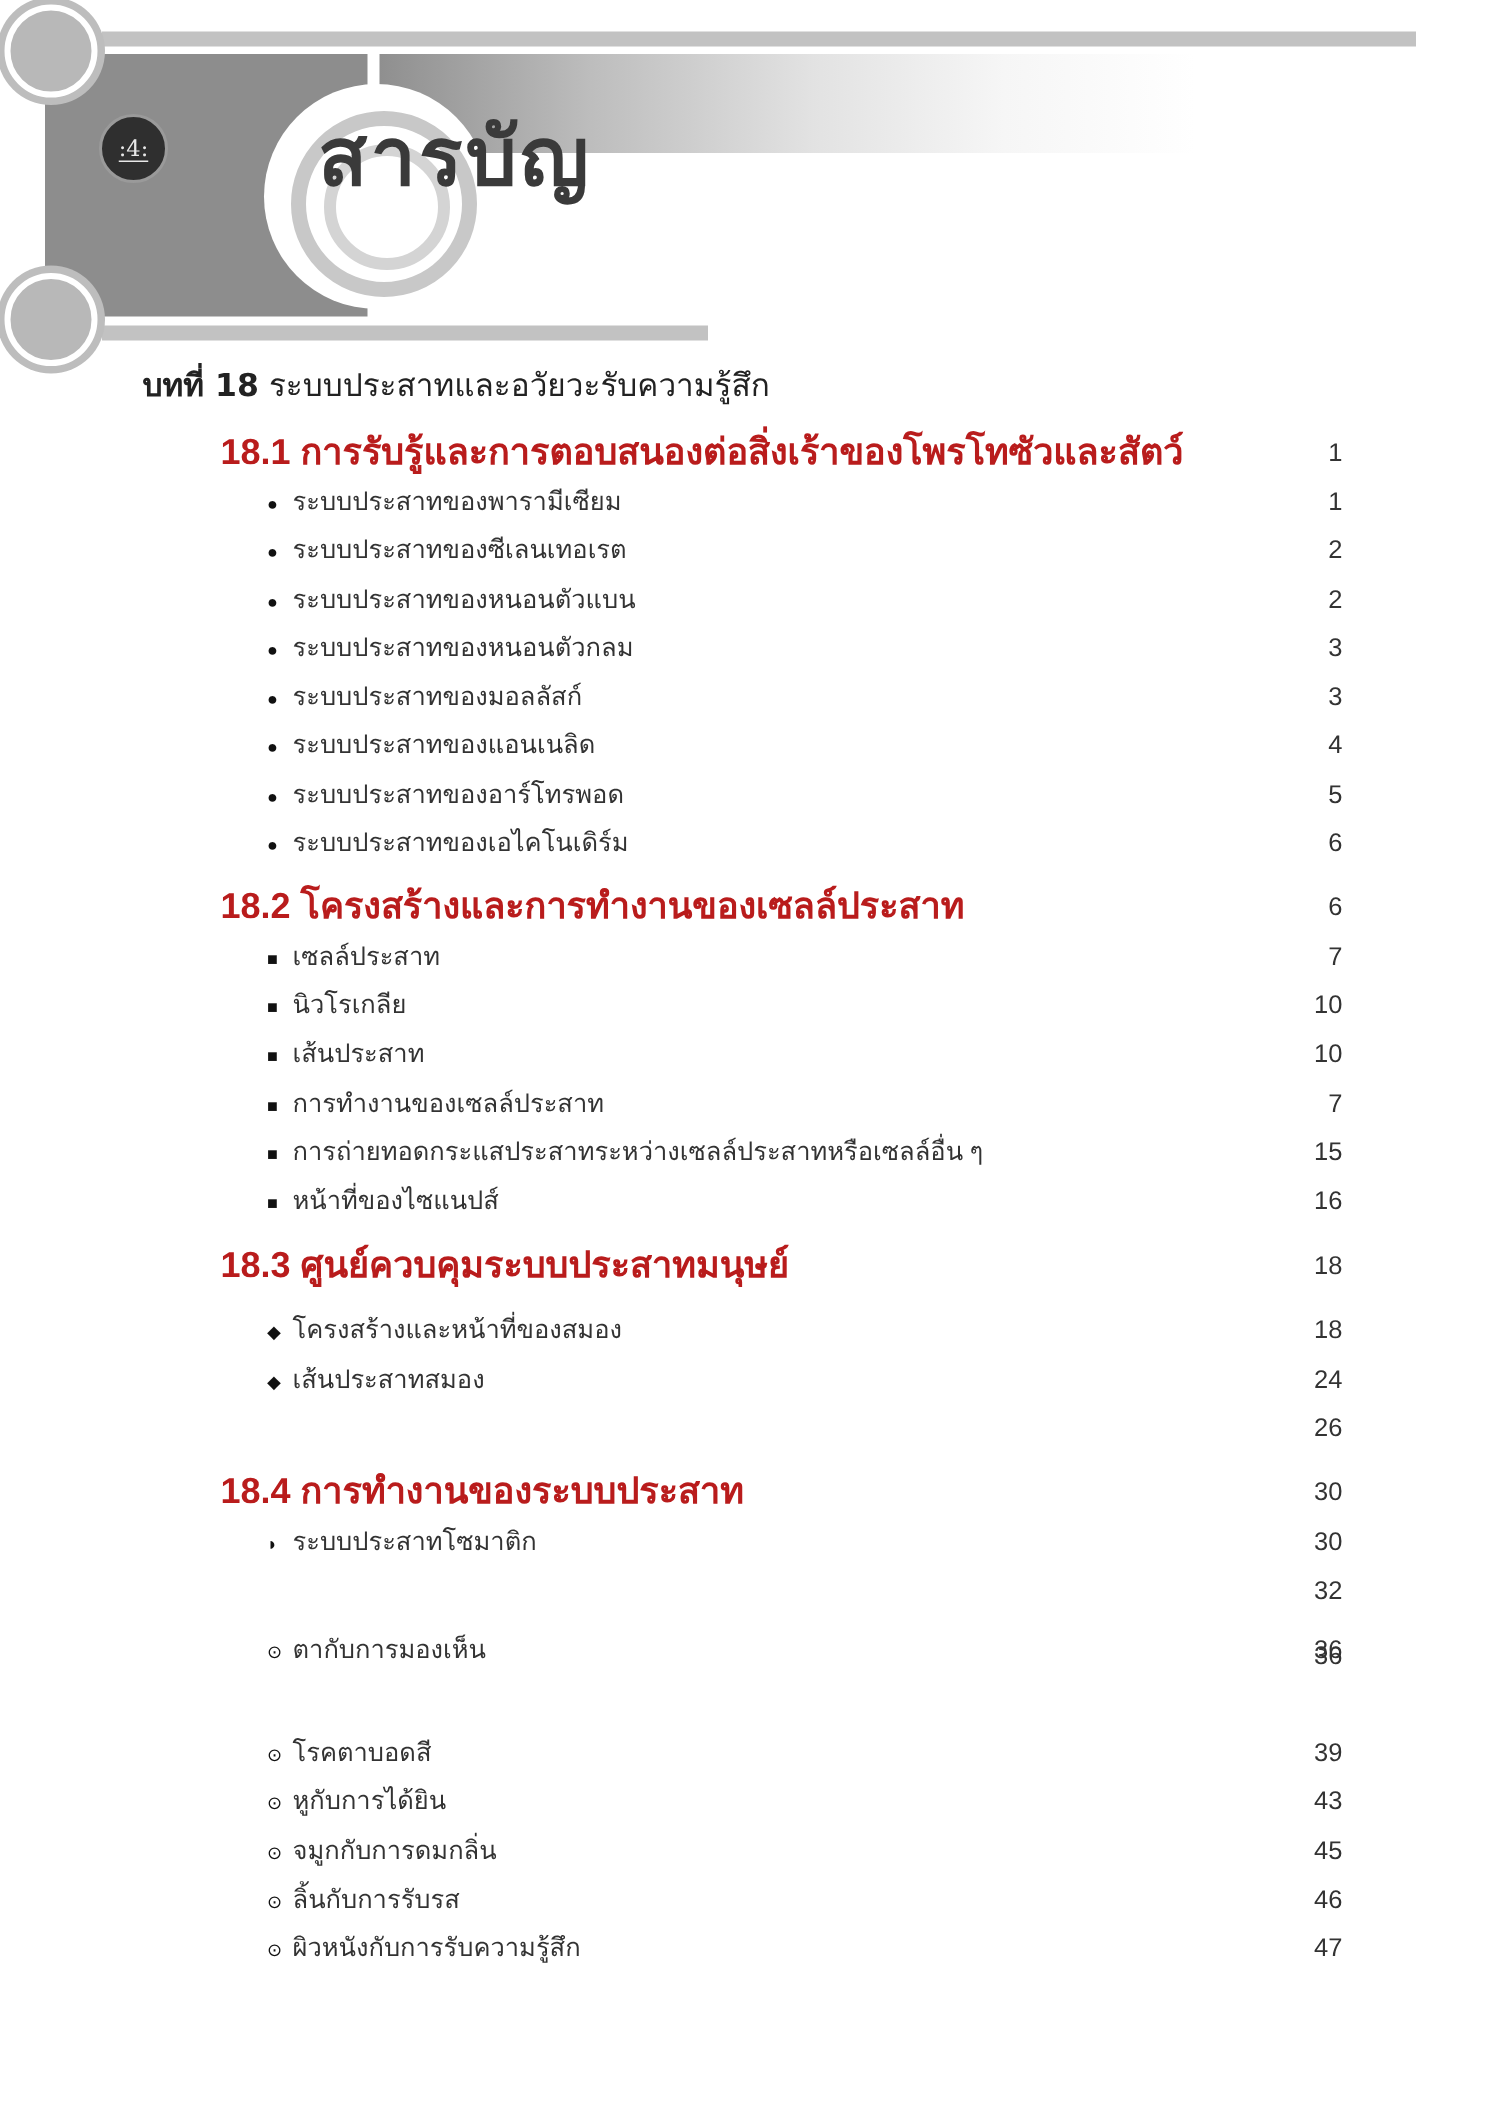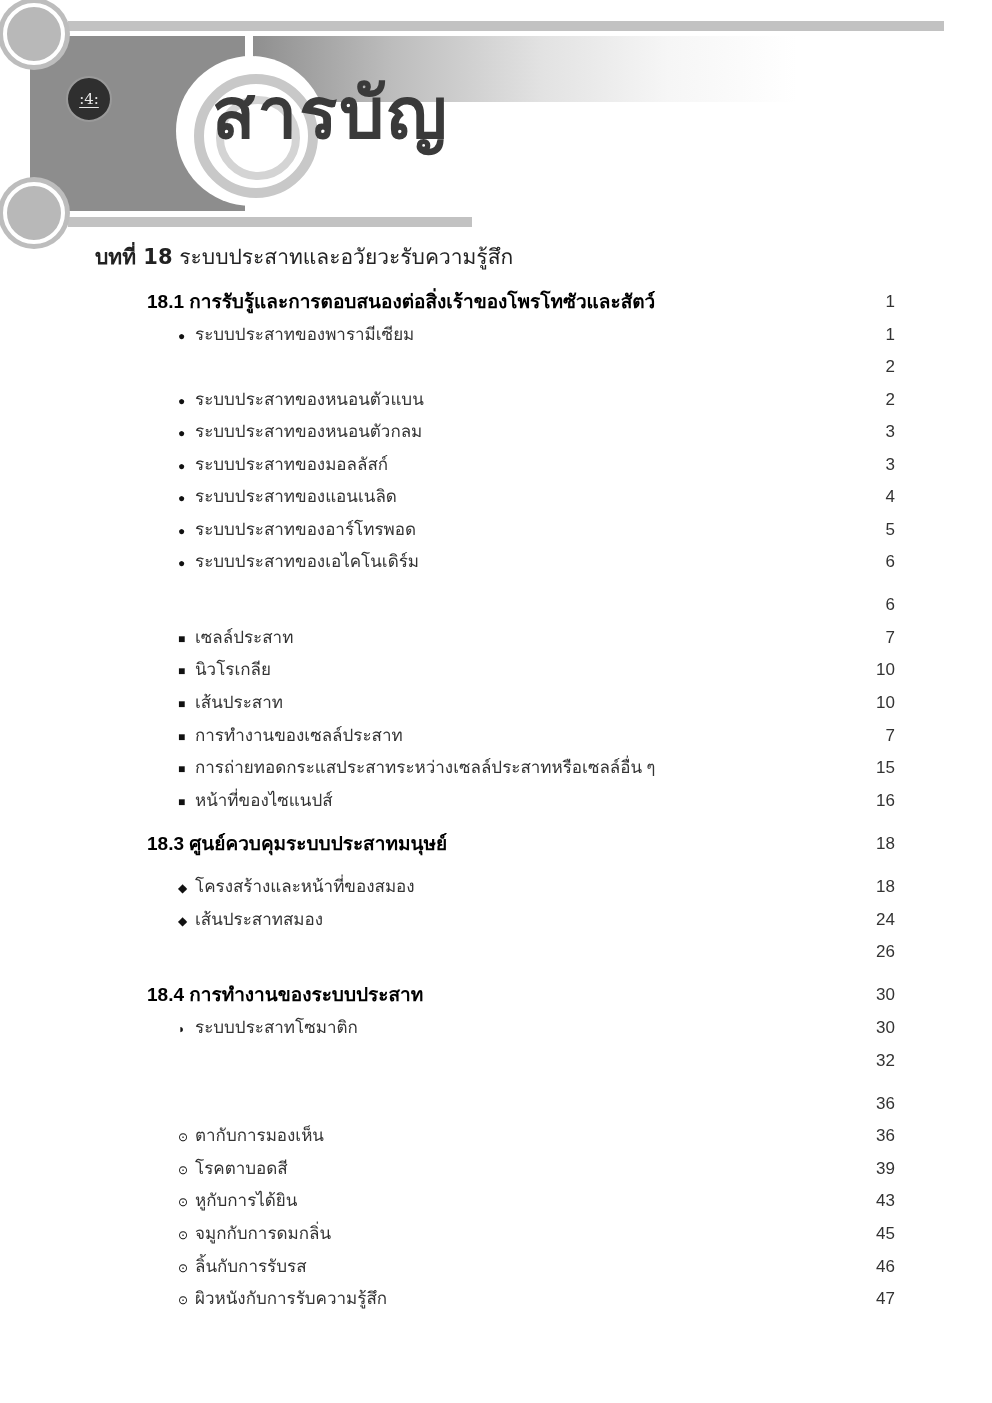--- a/index.html
+++ b/index.html
@@ -11,31 +11,31 @@
   .grad-block{position:absolute;left:253px;top:36px;width:640px;height:66px;background:linear-gradient(90deg,#8f8f8f 0%,#bdbdbd 22%,#e2e2e2 45%,#f6f6f6 65%,#ffffff 85%);}
   .corner-circle{position:absolute;width:54px;height:54px;border-radius:50%;background:#b8b8b8;border:4px solid #fff;box-shadow:0 0 0 5px #bdbdbd;}
   .cc-top{left:3px;top:3px;}
   .cc-bot{left:3px;top:182px;}
   .badge{position:absolute;left:66px;top:76px;width:46px;height:46px;border-radius:50%;background:#2f2f2f;border:2px solid #9a9a9a;box-sizing:border-box;display:flex;align-items:center;justify-content:center;}
   .badge span{color:#e8e8e8;font-family:"DejaVu Serif","Liberation Serif",serif;font-size:15px;text-decoration:underline;text-underline-offset:3px;}
   .big-circle{position:absolute;left:176px;top:56px;width:150px;height:150px;border-radius:50%;background:#fff;}
   .ring{position:absolute;border-radius:50%;border-style:solid;border-color:#c8c8c8;}
   .ring1{left:194px;top:74px;width:104px;height:104px;border-width:10px;}
   .ring2{left:216px;top:96px;width:68px;height:68px;border-width:8px;border-color:#d4d4d4;}
-  .title{position:absolute;left:212px;top:78px;font-family:Liberation Sans, sans-serif;font-size:71px;line-height:1;color:#3a3a3a;font-weight:bold;letter-spacing:2px;white-space:nowrap;}
+  .title{position:absolute;left:212px;top:78px;font-family:Liberation Serif, serif;font-size:54px;line-height:1;color:#3a3a3a;font-weight:bold;letter-spacing:2px;white-space:nowrap;}
 
   .chapter{position:absolute;left:95px;top:240px;font-size:21px;white-space:nowrap;font-family:"DejaVu Sans",sans-serif;}
   .chapter .ch-num{font-weight:bold;}
   .chapter .ch-title{font-weight:normal;font-family:"DejaVu Sans",sans-serif;}
 
   .toc{position:absolute;left:0;top:0;width:992px;}
   .row{position:absolute;left:0;width:992px;height:30px;}
   .row .label{position:absolute;white-space:nowrap;line-height:30px;}
   .row .page{position:absolute;right:97px;line-height:30px;font-family:"Liberation Sans",sans-serif;font-size:17px;color:#333;text-align:right;}
-  .row.section .label{left:147px;font-family:"Liberation Sans",sans-serif;font-weight:bold;font-size:19px;color:#000000;}
+  .row.section .label{left:147px;font-family:"Liberation Sans",sans-serif;font-weight:bold;font-size:24px;color:#b91c1c;}
   .row.item .label{left:178px;font-family:Liberation Serif, serif;font-size:17px;color:#333;}
   .bullet{display:inline-block;width:14px;margin-right:3px;font-size:12px;color:#111;text-align:left;}
 </style>
 </head>
 <body>
 
 <div class="hdr">
   <div class="bar-top"></div>
   <div class="dark-block"></div>
   <div class="grad-block"></div>
@@ -60,20 +60,21 @@
 
   <div class="row section" style="top:287px">
     <span class="label">18.1 การรับรู้และการตอบสนองต่อสิ่งเร้าของโพรโทซัวและสัตว์</span>
     <span class="page">1</span>
   </div>
   <div class="row item" style="top:320px">
     <span class="label"><span class="bullet">●</span><span>ระบบประสาทของพารามีเซียม</span></span>
     <span class="page">1</span>
   </div>
   <div class="row item" style="top:352px">
+    <span class="label"><span class="bullet">●</span><span>ระบบประสาทของซีเลนเทอเรต</span></span>
     <span class="page">2</span>
   </div>
   <div class="row item" style="top:385px">
     <span class="label"><span class="bullet">●</span><span>ระบบประสาทของหนอนตัวแบน</span></span>
     <span class="page">2</span>
   </div>
   <div class="row item" style="top:417px">
     <span class="label"><span class="bullet">●</span><span>ระบบประสาทของหนอนตัวกลม</span></span>
     <span class="page">3</span>
   </div>
@@ -88,20 +89,21 @@
   <div class="row item" style="top:515px">
     <span class="label"><span class="bullet">●</span><span>ระบบประสาทของอาร์โทรพอด</span></span>
     <span class="page">5</span>
   </div>
   <div class="row item" style="top:547px">
     <span class="label"><span class="bullet">●</span><span>ระบบประสาทของเอไคโนเดิร์ม</span></span>
     <span class="page">6</span>
   </div>
 
   <div class="row section" style="top:590px">
+    <span class="label">18.2 โครงสร้างและการทำงานของเซลล์ประสาท</span>
     <span class="page">6</span>
   </div>
   <div class="row item" style="top:623px">
     <span class="label"><span class="bullet">■</span><span>เซลล์ประสาท</span></span>
     <span class="page">7</span>
   </div>
   <div class="row item" style="top:655px">
     <span class="label"><span class="bullet">■</span><span>นิวโรเกลีย</span></span>
     <span class="page">10</span>
   </div>
@@ -146,21 +148,21 @@
     <span class="label"><span class="bullet">◗</span><span>ระบบประสาทโซมาติก</span></span>
     <span class="page">30</span>
   </div>
   <div class="row item" style="top:1046px">
     <span class="page">32</span>
   </div>
 
   <div class="row section" style="top:1089px">
     <span class="page">36</span>
   </div>
-  <div class="row item" style="top:1121px">
+  <div class="row item" style="top:1085px">
     <span class="label"><span class="bullet">⊙</span><span>ตากับการมองเห็น</span></span>
     <span class="page">36</span>
   </div>
   <div class="row item" style="top:1154px">
     <span class="label"><span class="bullet">⊙</span><span>โรคตาบอดสี</span></span>
     <span class="page">39</span>
   </div>
   <div class="row item" style="top:1186px">
     <span class="label"><span class="bullet">⊙</span><span>หูกับการได้ยิน</span></span>
     <span class="page">43</span>

